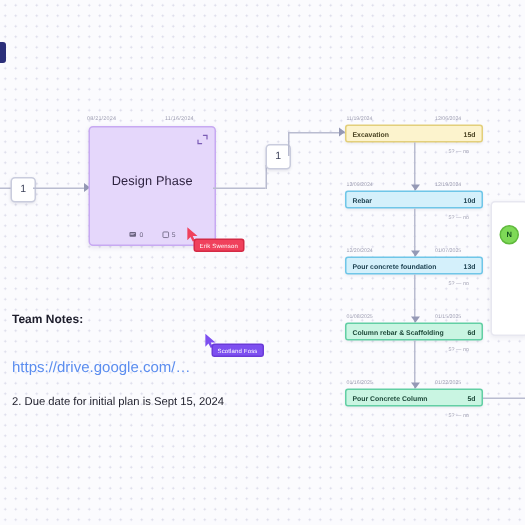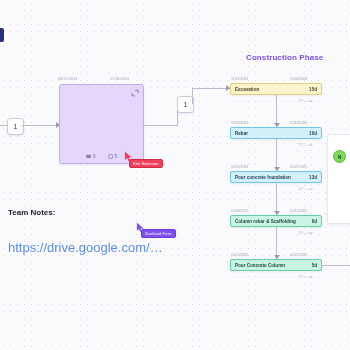--- a/index.html
+++ b/index.html
@@ -63,21 +63,21 @@
 
   .date-lbl{
     position:absolute;font-size:3.6px;color:#9b9bb0;letter-spacing:.15px;
     white-space:nowrap;
   }
 
   
   .notes{position:absolute;left:8px;top:208px;width:180px;}
   .notes-h{font-size:8px;font-weight:bold;color:#1d1d2b;margin-bottom:23px;}
   .notes-li{font-size:7.5px;color:#23232f;line-height:1.45;margin-bottom:3px;}
-  .notes-link{font-size:13px;color:#5b8def;margin-bottom:12px;}
+  .notes-link{font-size:10px;color:#5b8def;margin-bottom:12px;}
 
   
   .constr-title{
     position:absolute;left:246px;top:53px;
     font-size:8px;font-weight:bold;color:#7b4dea;letter-spacing:.1px;
   }
   .task-bar{
     position:absolute;left:230px;width:92px;height:12px;border-radius:2px;
     display:flex;align-items:center;box-sizing:border-box;
     padding:0 4px;box-shadow:0 1px 2px rgba(40,40,80,.08);
@@ -137,20 +137,21 @@
   <div class="date-lbl" style="left:58px;top:77px;">08/21/2024</div>
   <div class="date-lbl" style="left:110px;top:77px;">11/16/2024</div>
 
   <div class="phase-card">
     <div class="expand-ico">
       <svg viewBox="0 0 8 8" width="8" height="8">
         <path d="M4.6 1.2 H7 V3.6" stroke="#7a5bb5" stroke-width="0.8" fill="none" stroke-linecap="round"></path>
         <path d="M3.4 6.8 H1 V4.4" stroke="#7a5bb5" stroke-width="0.8" fill="none" stroke-linecap="round"></path>
       </svg>
     </div>
+    <div class="phase-title">Design Phase</div>
     <div class="card-footer">
       <div class="meta">
         <span>
           <svg viewBox="0 0 8 8" width="5" height="5">
             <rect x="0.5" y="1" width="7" height="5" rx="1" fill="#6b6480"></rect>
             <rect x="1.5" y="2.2" width="5" height="0.6" fill="#e5d7fb"></rect>
             <rect x="1.5" y="3.6" width="3.5" height="0.6" fill="#e5d7fb"></rect>
           </svg>
         </span>
         <span>0</span>
@@ -171,23 +172,23 @@
   <div class="num-node" style="left:177px;top:96px;">
     <span>1</span>
   </div>
   <div class="line h-line" style="left:192px;top:88px;width:38px;"></div>
   <div class="line v-line" style="left:192px;top:88px;height:16px;"></div>
   <div class="arrow" style="left:226px;top:85px;"></div>
 
   <div class="notes">
     <div class="notes-h">Team Notes:</div>
     <div class="notes-link">https://drive.google.com/…</div>
-  </div>
-
-  <div class="constr-title">Construction Phase</div>
+    <div class="notes-li">2. Due date for initial plan is Sept 15, 2024</div>
+  </div>
+
 
   <div id="gantt">
       <div class="task-date" style="left: 231px; top: 77px;">11/19/2024</div>
       <div class="task-date" style="left: 290px; top: 77px;">12/06/2024</div>
       <div class="task-bar t-yellow" style="top: 83px;">
         <div class="task-name">Excavation</div>
         <div class="task-dur">15d</div>
       </div>
       <div class="task-sub" style="left: 299px; top: 99px;">5? — no</div>
       <div class="line v-line" style="left: 276px; top: 95px; height: 32px;"></div>

